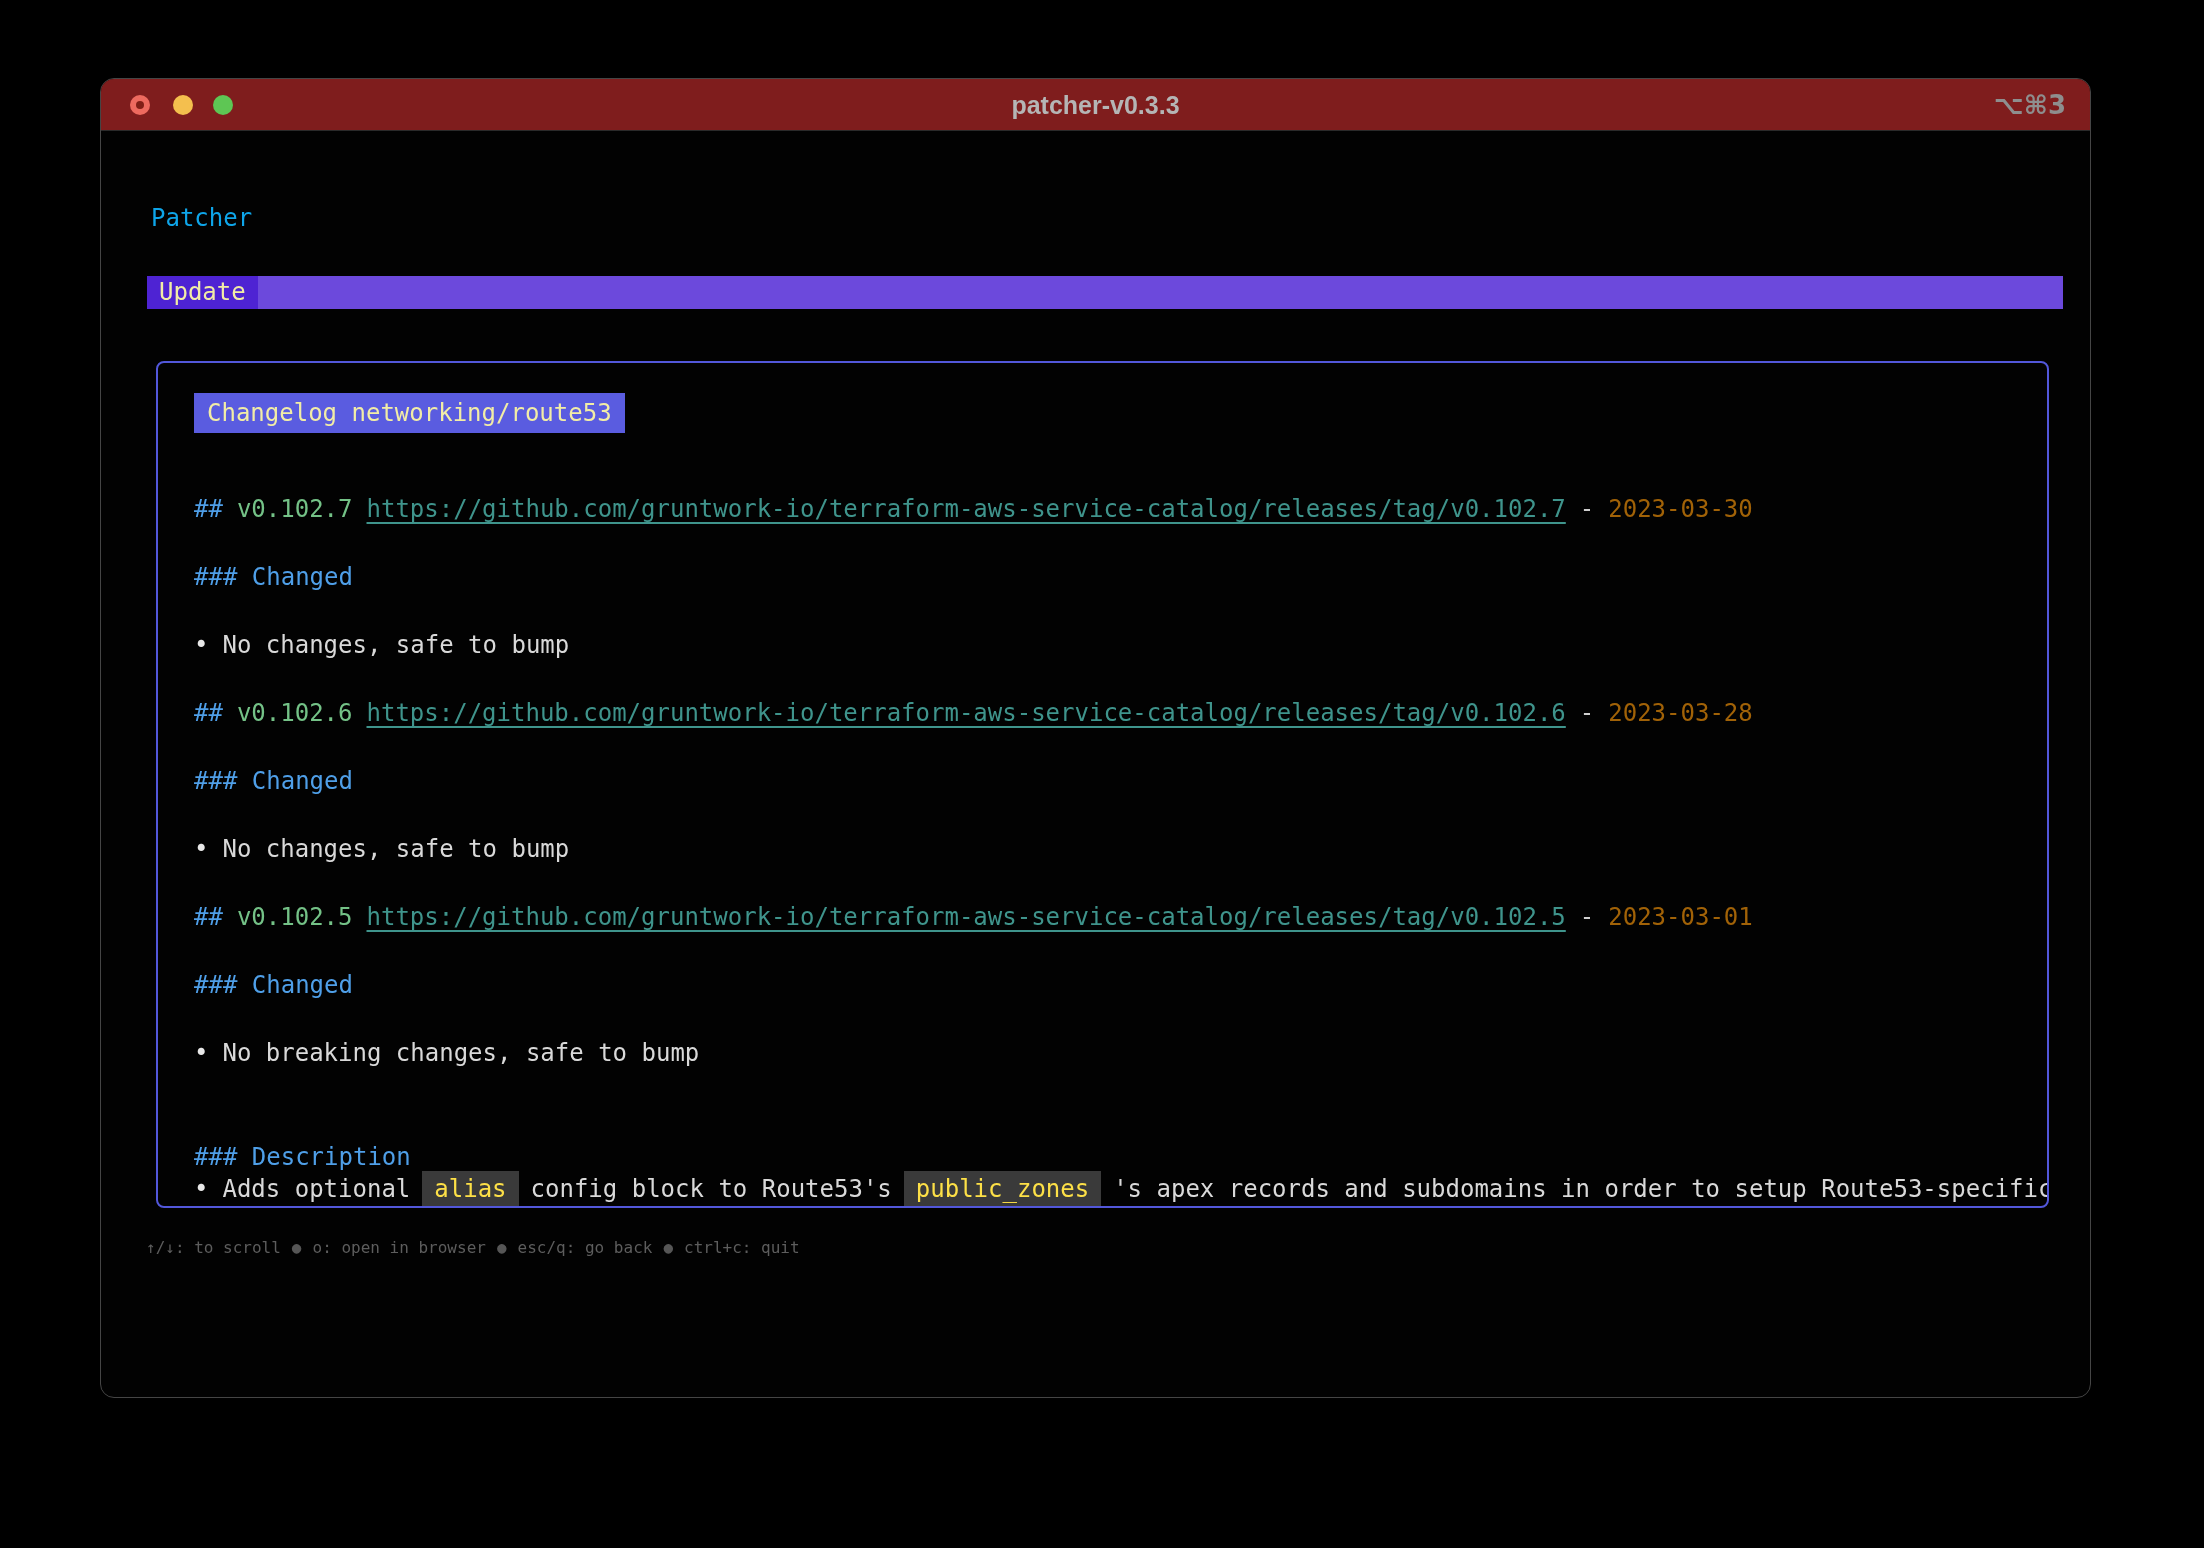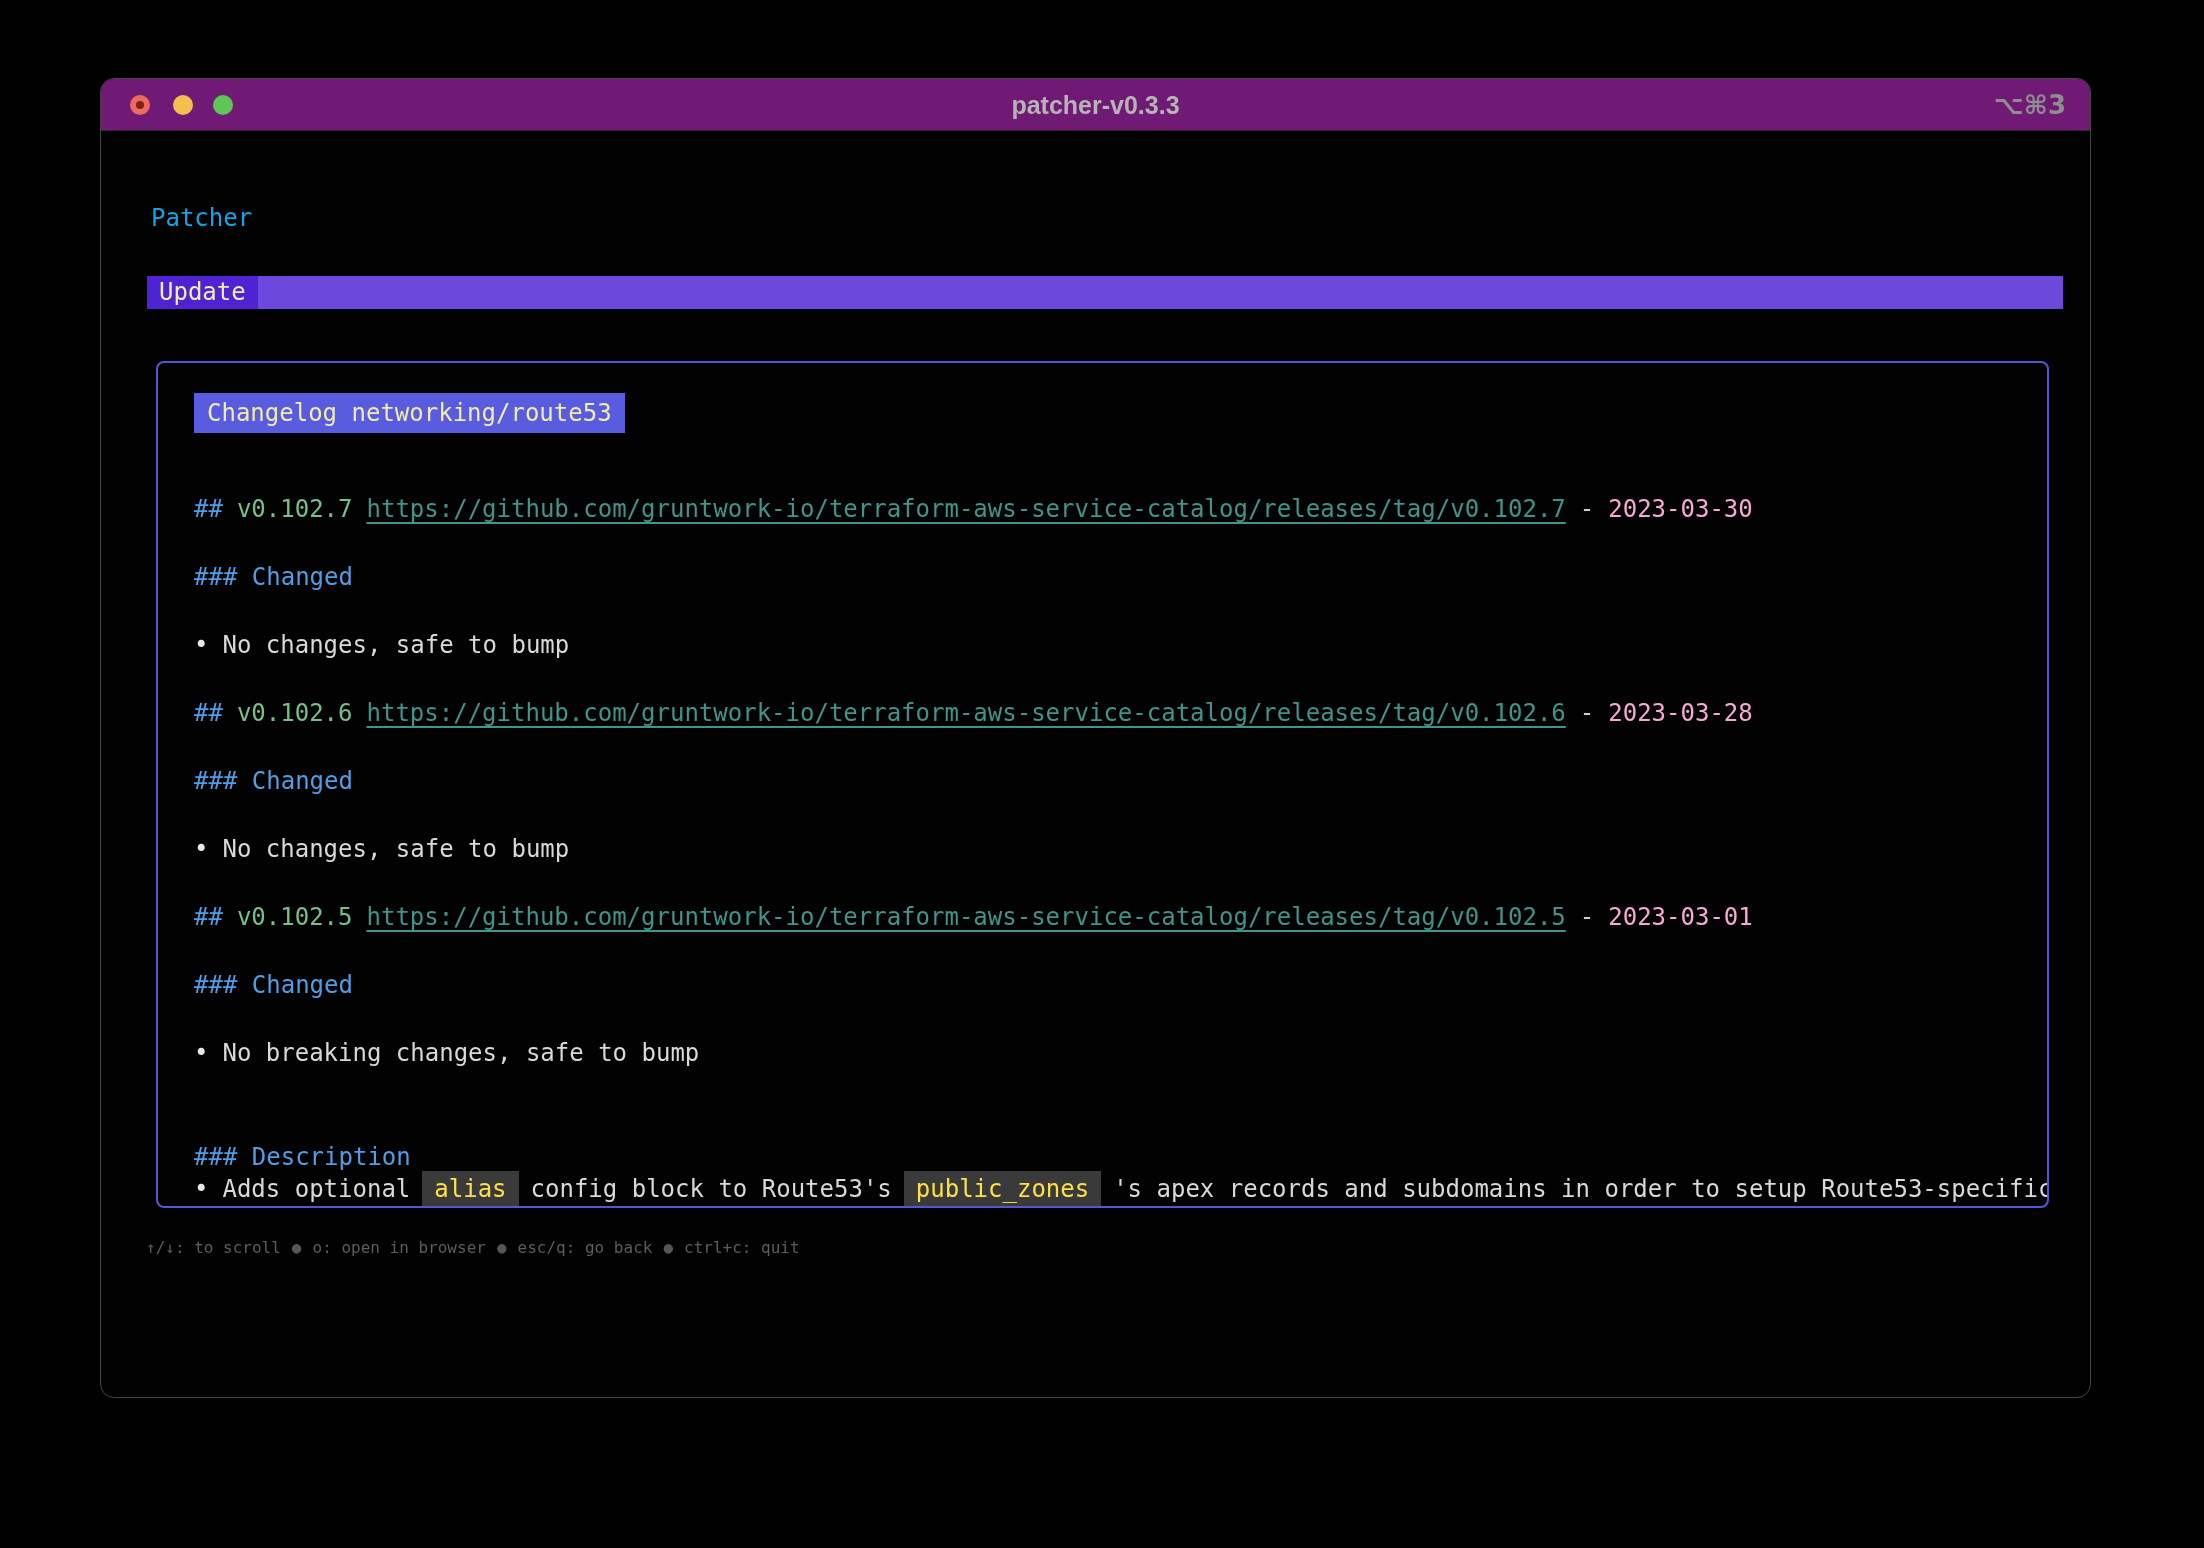--- a/index.html
+++ b/index.html
@@ -6,21 +6,21 @@
   html,body { width:2204px; height:1548px; background:#000; overflow:hidden; }
   body { font-family:"DejaVu Sans Mono", monospace; }
 
   .window {
     position:absolute; left:100px; top:78px; width:1991px; height:1320px;
     background:#020202; border:1px solid #454545; border-radius:14px;
     overflow:hidden;
   }
   .titlebar {
     position:absolute; left:0; top:0; width:100%; height:52px;
-    background:#701a75; border-bottom:1px solid #2a2a2a;
+    background:#7f1d1d; border-bottom:1px solid #2a2a2a;
   }
   .traffic { position:absolute; top:16px; width:20px; height:20px; border-radius:50%; }
   .traffic.red { left:29px; background:#ed6a5f; }
   .traffic.red::after {
     content:""; position:absolute; left:6px; top:6px; width:8px; height:8px;
     border-radius:50%; background:#801f17;
   }
   .traffic.yellow { left:72px; background:#f4bf4e; }
   .traffic.green { left:112px; background:#5ec654; }
   .win-title {
@@ -56,21 +56,21 @@
     padding:0 13px; background:#5a5ce0; color:#f2eda6; font-size:24px; white-space:nowrap;
   }
   .cl-line {
     position:absolute; left:36px; height:36px; line-height:36px;
     font-size:24px; white-space:nowrap; color:#d9d9d9;
   }
   .hash   { color:#4f9fe8; margin-right:14px; }
   .ver    { color:#74c287; margin-right:14px; }
   .link   { color:#3f948c; text-decoration:underline; text-underline-offset:5px; cursor:pointer; }
   .sep    { color:#cfcfcf; margin:0 14px; }
-  .date   { color:#f9a8d4; }
+  .date   { color:#a16207; }
   .h3txt  { color:#4f9fe8; }
   .bullet { color:#e8e8e8; margin-right:14px; }
   .btext  { color:#d9d9d9; }
   .code {
     display:inline-block; height:36px; line-height:36px; padding:0 12px;
     margin:0 12px; background:#3a3a3a; color:#fde047;
   }
 
   .footer {
     position:absolute; left:45px; top:1152px; height:34px; line-height:34px;

